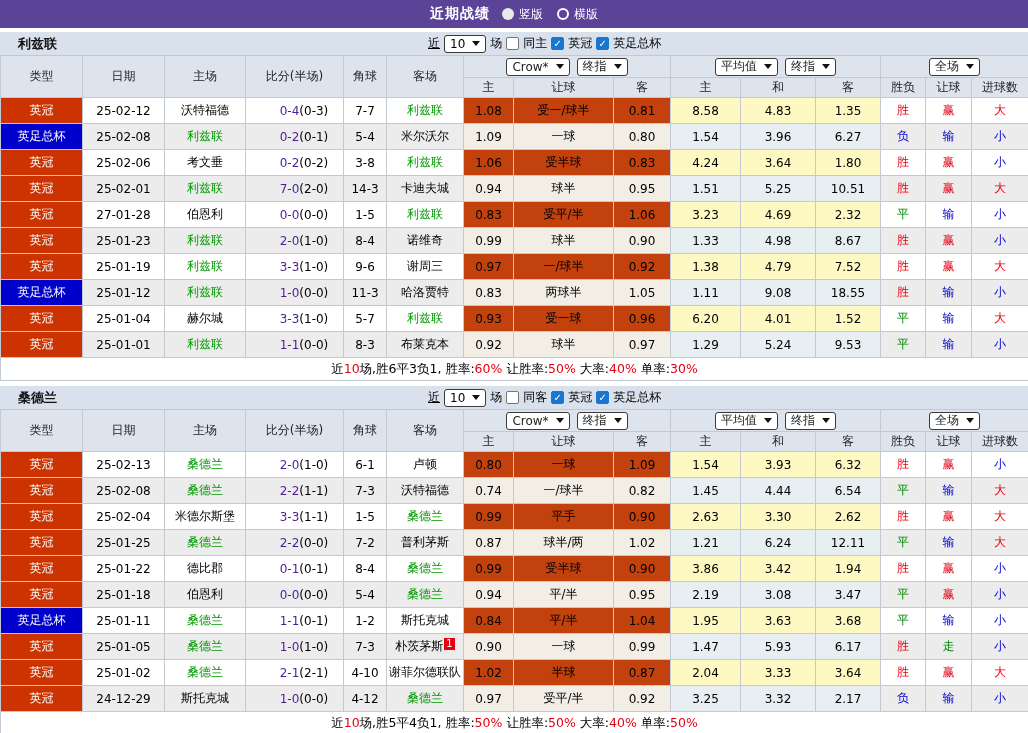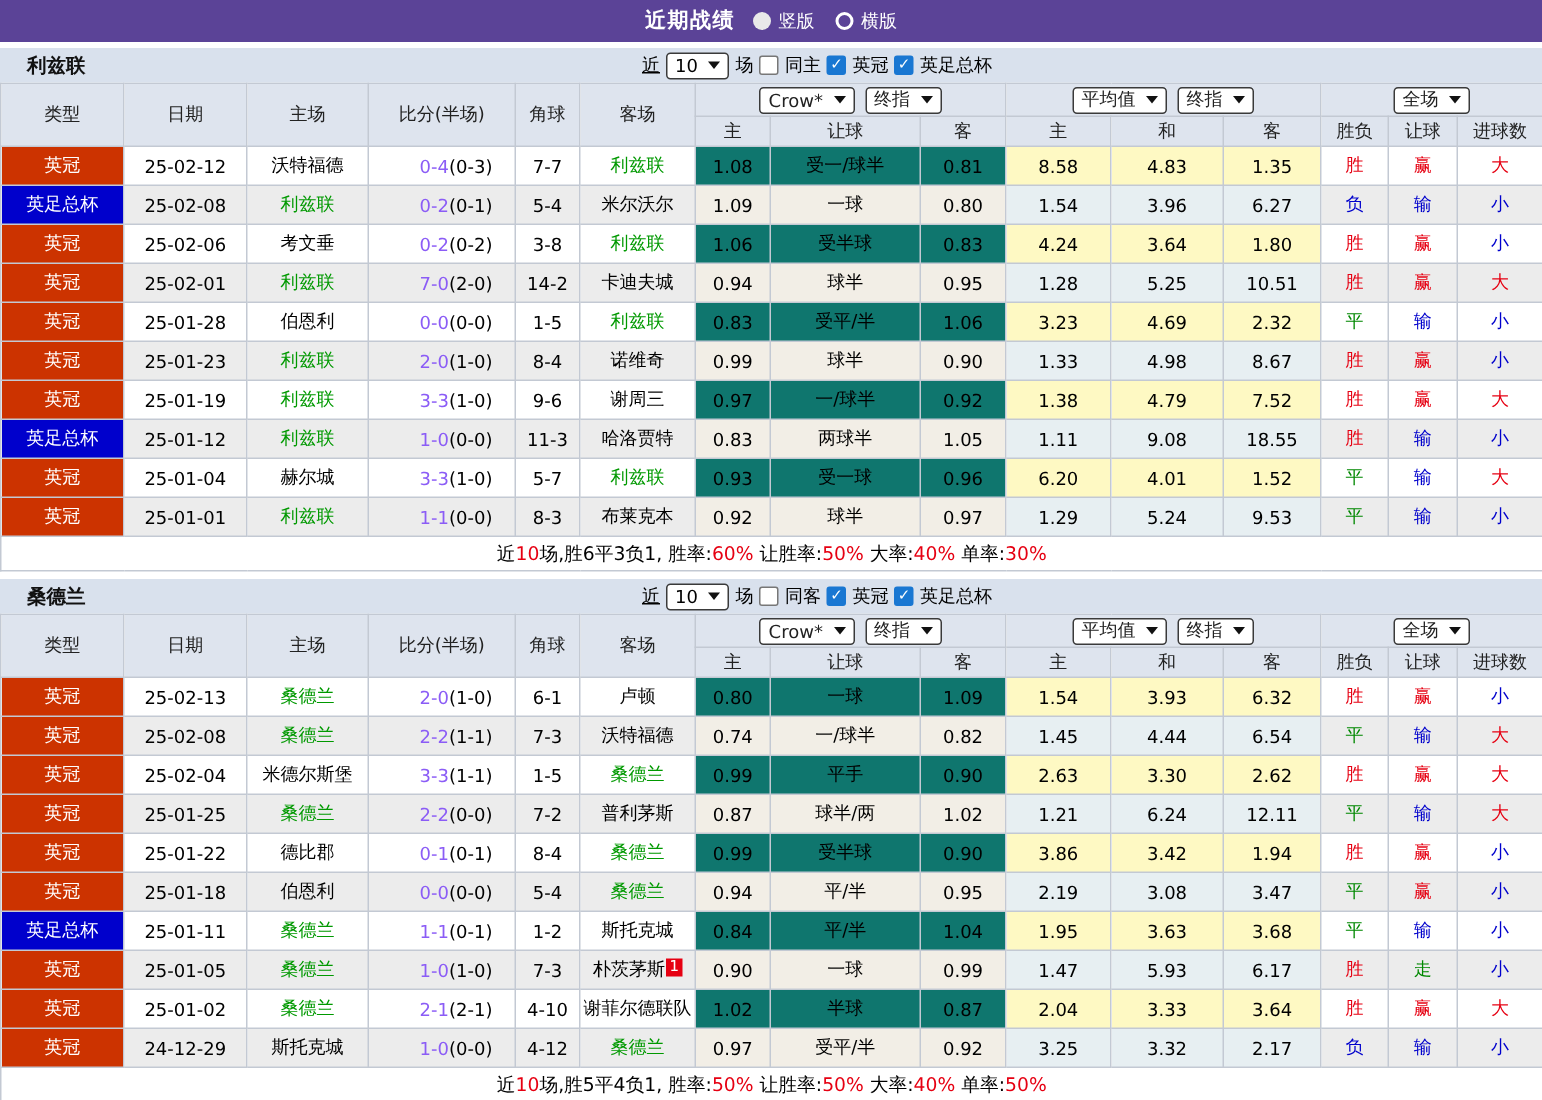--- a/index.html
+++ b/index.html
@@ -30,26 +30,26 @@
   .tbl thead th{background:#dee4ee;font-weight:normal;color:#222;}
   .tbl thead tr.h1 th{height:21px;}
   .tbl thead tr.h2 th{height:19px;}
   .grp-flex{display:flex;justify-content:center;align-items:center;gap:7px;}
   .tbl tbody td{height:25px;}
   td.type{color:#fff;font-size:12px;}
   td.type.league{background:#cc3300;}
   td.type.cup{background:#0000cc;}
   .odd .c-plain{background:#fff;}
   .even .c-plain{background:#ececec;}
-  .odd .c-crow{background:#0f766e;}
+  .odd .c-crow{background:#c2410c;}
   .even .c-crow{background:#f2eee6;}
   .odd .c-avg{background:#fef9c3;}
   .even .c-avg{background:#e7eff2;}
   .hl{color:#009900;}
-  .score-main{color:#8b5cf6;margin-left:19px;}
+  .score-main{color:#4c1d95;margin-left:19px;}
   .red-badge{display:inline-block;background:#e60012;color:#fff;font-size:10px;line-height:12px;padding:0 2px;margin-left:1px;position:relative;top:-3px;}
   .summary-cell{height:22px;background:#fff;font-size:12.5px;}
   .seg-red{color:#e60012;}
 </style>
 </head>
 <body>
 
 <div class="topbar">
   <span class="title">近期战绩</span>
   <div class="radio-group">
@@ -203,35 +203,35 @@
           <td class="c-avg">1.80</td>
           <td class="c-plain" style="color: rgb(230, 0, 18);">胜</td>
           <td class="c-plain" style="color: rgb(230, 0, 18);">赢</td>
           <td class="c-plain" style="color: rgb(0, 0, 204);">小</td>
         </tr>
         <tr class="even">
           <td class="type league">英冠</td>
           <td class="c-plain">25-02-01</td>
           <td class="c-plain hl">利兹联</td>
           <td class="c-plain"><span class="score-main">7-0</span><span>(2-0)</span></td>
-          <td class="c-plain">14-2</td>
+          <td class="c-plain">14-3</td>
           <td class="c-plain">卡迪夫城</td>
           <td class="c-crow">0.94</td>
           <td class="c-crow">球半</td>
           <td class="c-crow">0.95</td>
-          <td class="c-avg">1.28</td>
+          <td class="c-avg">1.51</td>
           <td class="c-avg">5.25</td>
           <td class="c-avg">10.51</td>
           <td class="c-plain" style="color: rgb(230, 0, 18);">胜</td>
           <td class="c-plain" style="color: rgb(230, 0, 18);">赢</td>
           <td class="c-plain" style="color: rgb(230, 0, 18);">大</td>
         </tr>
         <tr class="odd">
           <td class="type league">英冠</td>
-          <td class="c-plain">25-01-28</td>
+          <td class="c-plain">27-01-28</td>
           <td class="c-plain">伯恩利</td>
           <td class="c-plain"><span class="score-main">0-0</span><span>(0-0)</span></td>
           <td class="c-plain">1-5</td>
           <td class="c-plain hl">利兹联</td>
           <td class="c-crow">0.83</td>
           <td class="c-crow">受平/半</td>
           <td class="c-crow">1.06</td>
           <td class="c-avg">3.23</td>
           <td class="c-avg">4.69</td>
           <td class="c-avg">2.32</td>

